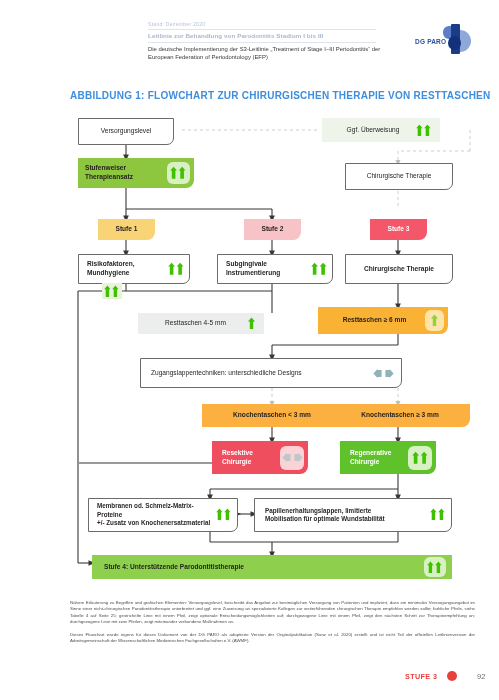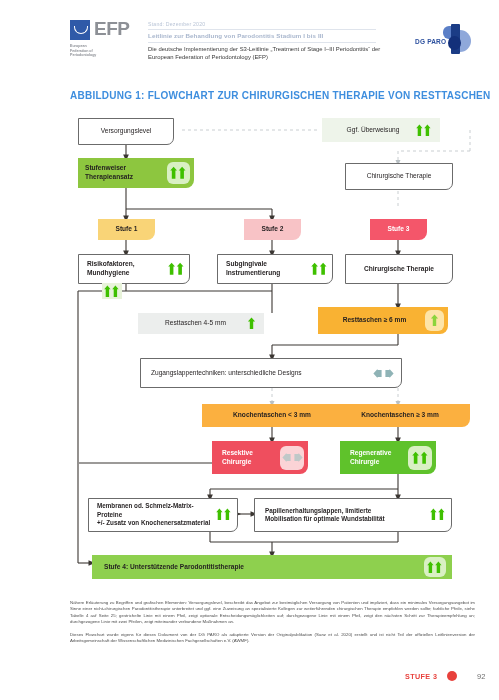--- a/index.html
+++ b/index.html
@@ -96,29 +96,20 @@
   .dot{position:absolute;left:447px;top:3px;width:10px;height:10px;border-radius:50%;background:#e8413c;}
   .pageno{position:absolute;left:477px;top:4px;font-size:7.5px;color:#6d6d6d;}
 </style>
 </head>
 <body>
 
 <div class="page">
 
   <div class="header">
 
-    <div class="efp-logo">
-      <div class="efp-mark">
-        <div class="efp-smile"></div>
-      </div>
-      <div class="efp-word">EFP</div>
-      <div class="efp-sub" style="white-space:pre-line;">European
-Federation of
-Periodontology</div>
-    </div>
 
     <div class="hdr-line1">Stand: Dezember 2020</div>
     <div class="hdr-rule1"></div>
     <div class="hdr-line2">Leitlinie zur Behandlung von Parodontitis Stadium I bis III</div>
     <div class="hdr-rule2"></div>
     <div class="hdr-line3">Die deutsche Implementierung der S3-Leitlinie „Treatment of Stage I–III Periodontitis“ der European Federation of Periodontology (EFP)</div>
 
     <div class="dgparo">
       <div class="dg-text">DG PARO</div>
       <div class="dg-s2"></div>

